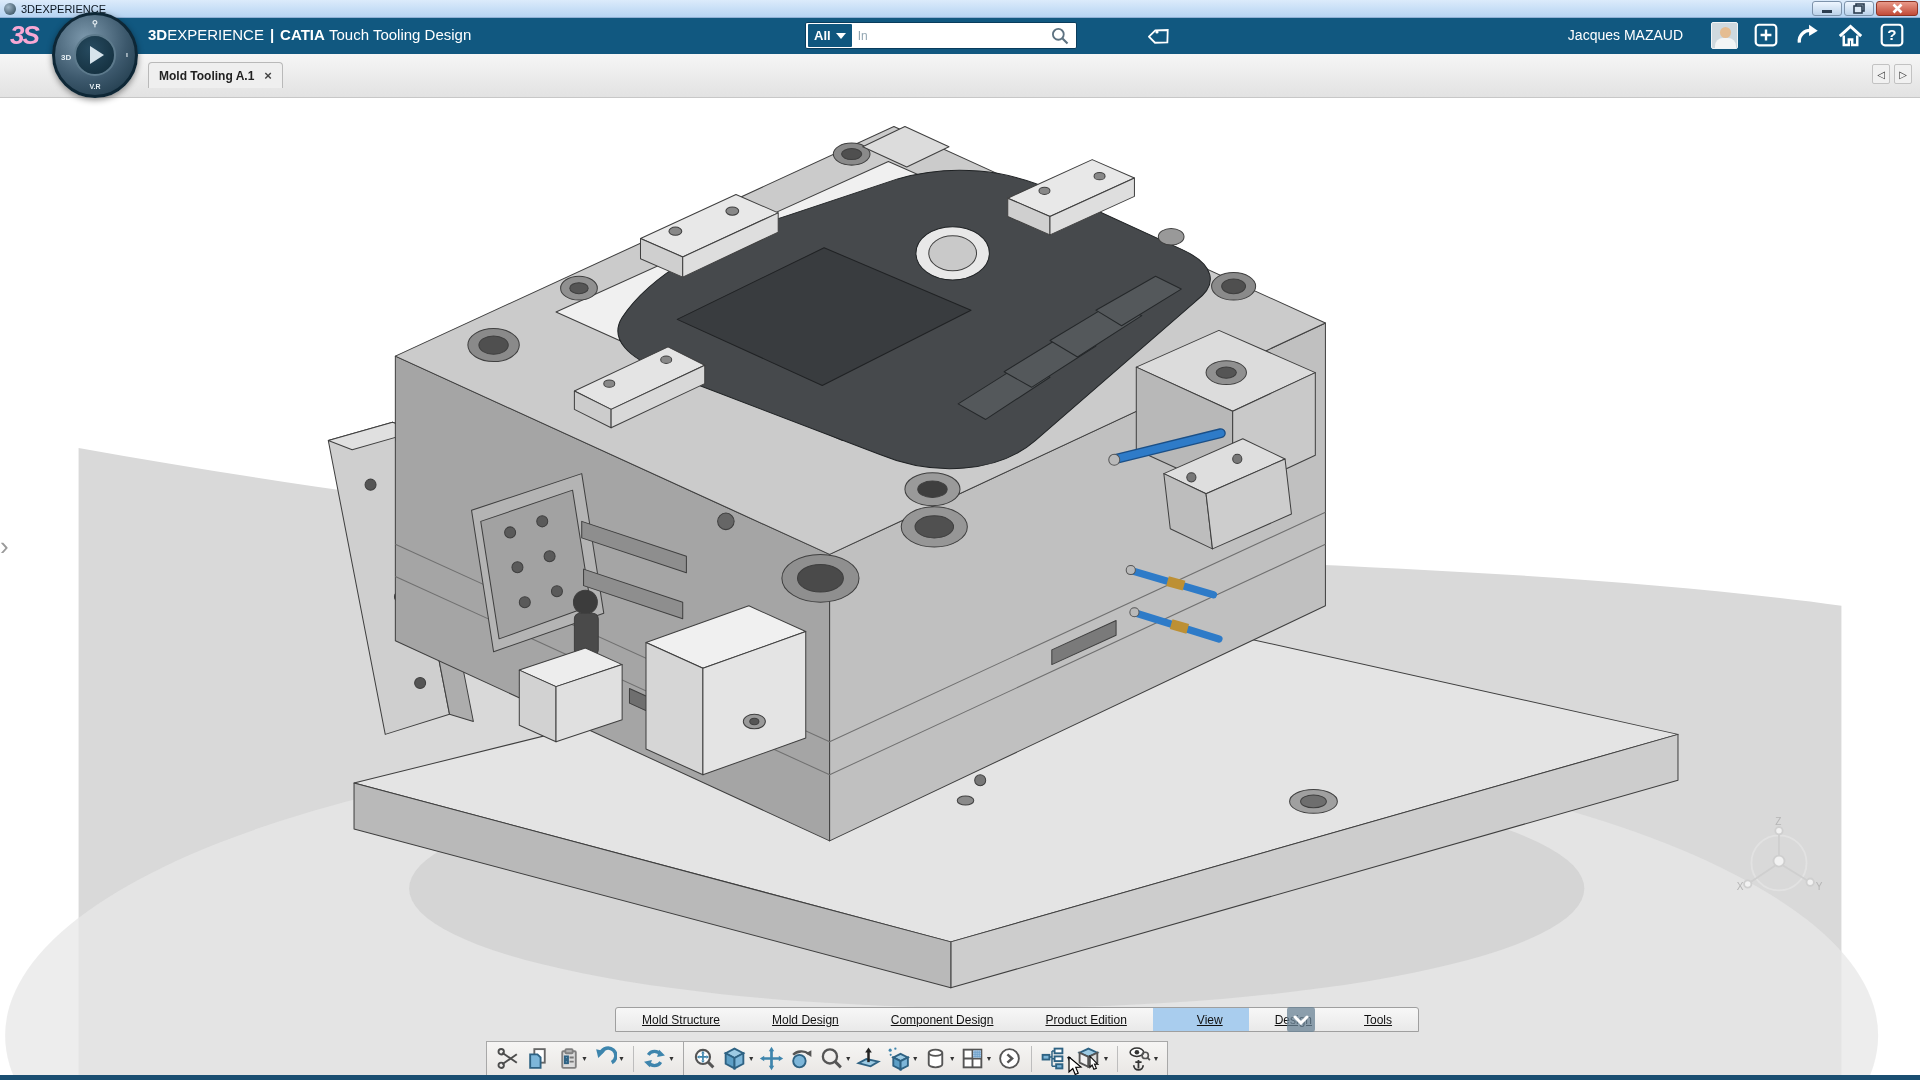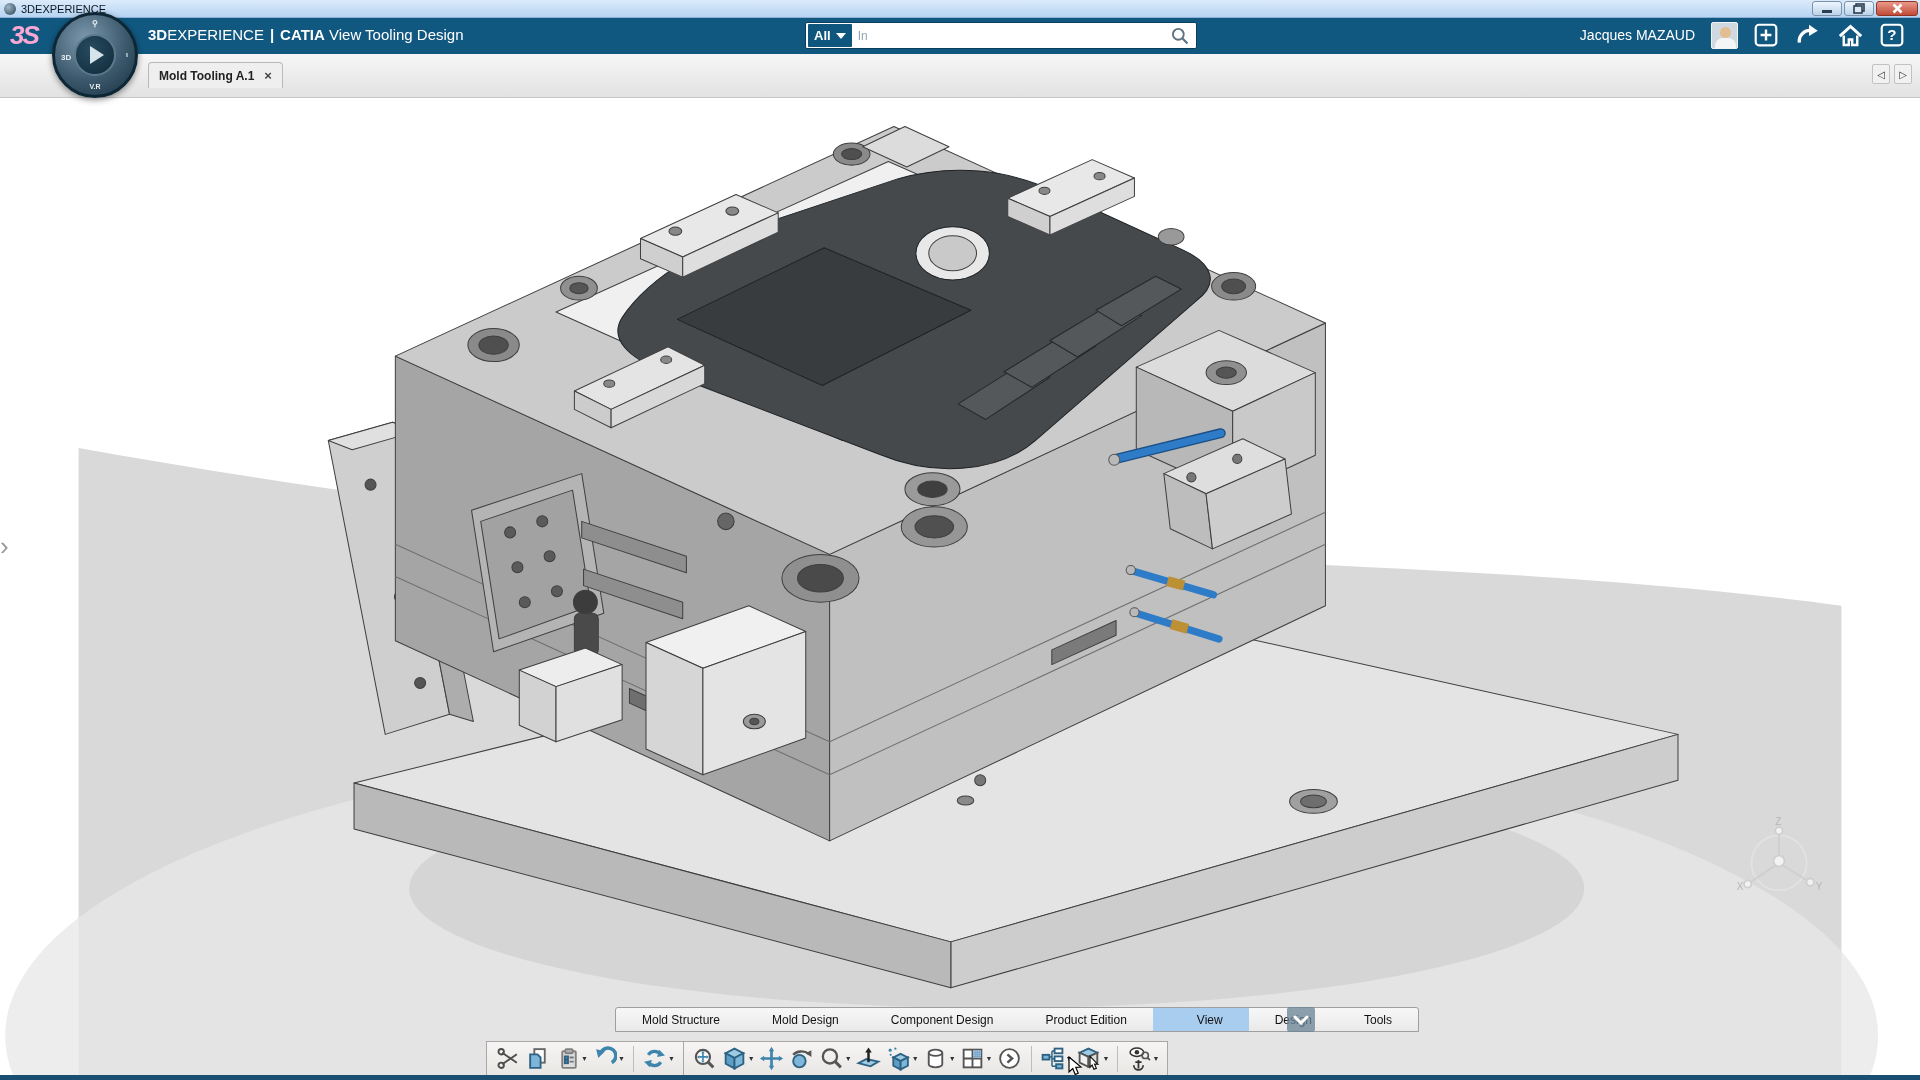--- a/index.html
+++ b/index.html
@@ -37,35 +37,35 @@
     border:2px solid #5d7econst; border:2px solid #5d7a8c; display:flex; align-items:center; justify-content:center; }
   .compass .play { width:0; height:0; border-left:14px solid #d7e4ec; border-top:9px solid transparent;
     border-bottom:9px solid transparent; margin-left:4px; }
   .compass .q { position:absolute; color:#e6eef3; font-size:8px; font-weight:bold; }
   .compass .q.w { left:6px; top:38px; }
   .compass .q.s { left:50%; transform:translateX(-50%); bottom:5px; font-size:7px; }
   .compass .q.n { left:50%; transform:translateX(-50%); top:4px; }
   .compass .q.e { right:7px; top:36px; font-size:7px; }
 
   
-  .search { position:absolute; left:805px; top:4px; width:392px; height:27px; background:#fff;
+  .search { position:absolute; left:805px; top:4px; width:272px; height:27px; background:#fff;
     border:1px solid #0a3c5c; border-radius:2px; display:flex; align-items:center; }
   .scope { background:#0f567e; color:#fff; height:23px; margin-left:2px; padding:0 6px;
     display:flex; align-items:center; gap:5px; font-size:13px; font-weight:bold; border-radius:1px; }
   .scope .caret { width:0; height:0; border-left:5px solid transparent; border-right:5px solid transparent;
     border-top:6px solid #fff; }
   .search input { flex:1; border:none; outline:none; font-size:12px; color:#0f172a; padding:0 6px;
     font-family:"Liberation Sans", sans-serif; background:transparent; }
   .search input::placeholder { color:#93a6b2; }
   .search .mag { margin-right:6px; }
   .tagbtn { position:absolute; left:1148px; top:6px; width:26px; height:24px; }
 
   
   .hright { position:absolute; right:14px; top:3px; display:flex; align-items:center; gap:14px; }
-  .username { color:#fff; font-size:14px; margin-right:2px; }
+  .username { color:#fff; font-size:14px; margin-right:14px; }
   .avatar { width:27px; height:27px; background:#cfd9df; border:1px solid #f0f4f7; border-radius:2px;
     position:relative; overflow:hidden; }
   .avatar .head { position:absolute; left:8px; top:4px; width:11px; height:11px; border-radius:50%; background:#e5bd92; }
   .avatar .body { position:absolute; left:3px; top:15px; width:21px; height:12px; border-radius:8px 8px 0 0; background:#f3f5f6; }
   .hicon { width:28px; height:28px; display:flex; align-items:center; justify-content:center; }
 
   
   .tabrow { position:absolute; left:0; top:54px; width:100%; height:44px;
     background:linear-gradient(#f6f6f6,#e2e2e2); border-bottom:1px solid #c7c7c7; z-index:15; }
   .doctab { position:absolute; left:148px; top:8px; height:26px; padding:0 10px; background:#efefef;
@@ -77,21 +77,21 @@
     font-size:10px; color:#333; display:flex; align-items:center; justify-content:center; }
 
   
   .viewport { position:absolute; left:0; top:88px; width:1920px; height:987px; background:#fff; overflow:hidden; }
   .viewport svg.scene { position:absolute; left:0; top:0; }
   .expander { position:absolute; left:0px; top:445px; font-size:26px; color:#9a9a9a; line-height:1; }
 
   
   .atabs { position:absolute; left:615px; top:1007px; height:25px; display:flex; z-index:25;
     background:linear-gradient(#f7f7f7,#e9e9e9); border:1px solid #9f9f9f; border-radius:3px 3px 0 0; overflow:hidden; }
-  .atab { padding:0 26px; display:flex; align-items:center; font-size:12px; color:#111; white-space:nowrap; }
+  .atab { padding:0 26px; display:flex; align-items:center; font-size:12px; color:#111; white-space:nowrap;text-decoration:underline; }
   .atab.active { background:#a9cdee;padding-left:44px; }
   .atabs-chevron { position:absolute; left:1287px; top:1007px; width:28px; height:25px; z-index:25;
     background:rgba(104,130,148,.75); border-radius:3px; display:flex; align-items:center; justify-content:center; }
 
   
   .toolbar { position:absolute; left:486px; top:1041px; height:35px; display:flex; z-index:25; }
   .tgroup { display:flex; align-items:center; background:linear-gradient(#f6f5f4,#e9e7e4);
     border:1px solid #a8a8a8; padding:0 6px; }
   .tgroup + .tgroup { border-left:none; }
   .tbtn { width:30px; height:29px; display:flex; align-items:center; justify-content:center; border-radius:2px; }
@@ -125,21 +125,21 @@
         <path d="M1.5,1.5 L9.5,9.5 M9.5,1.5 L1.5,9.5" stroke="#fff" stroke-width="2.6"></path>
       </svg>
     </div>
   </div>
 </div>
 
 <div class="header">
   <div class="brand">3S</div>
 
   <div class="apptitle">
-    <b>3D</b><span>EXPERIENCE</span><span class="sep">|</span><b>CATIA</b>&nbsp;<span>View Tooling Design</span>
+    <b>3D</b><span>EXPERIENCE</span><span class="sep">|</span><b>CATIA</b>&nbsp;<span>Touch Tooling Design</span>
   </div>
 
   <div class="search">
     <div class="scope">
       <span>All</span>
       <span class="caret"></span>
     </div>
     <input type="text" placeholder="In" style="">
     <svg class="mag" width="20" height="20" viewBox="0 0 24 24">
       <circle cx="10" cy="10" r="6.5" fill="none" stroke="#5c7180" stroke-width="2.2"></circle>

